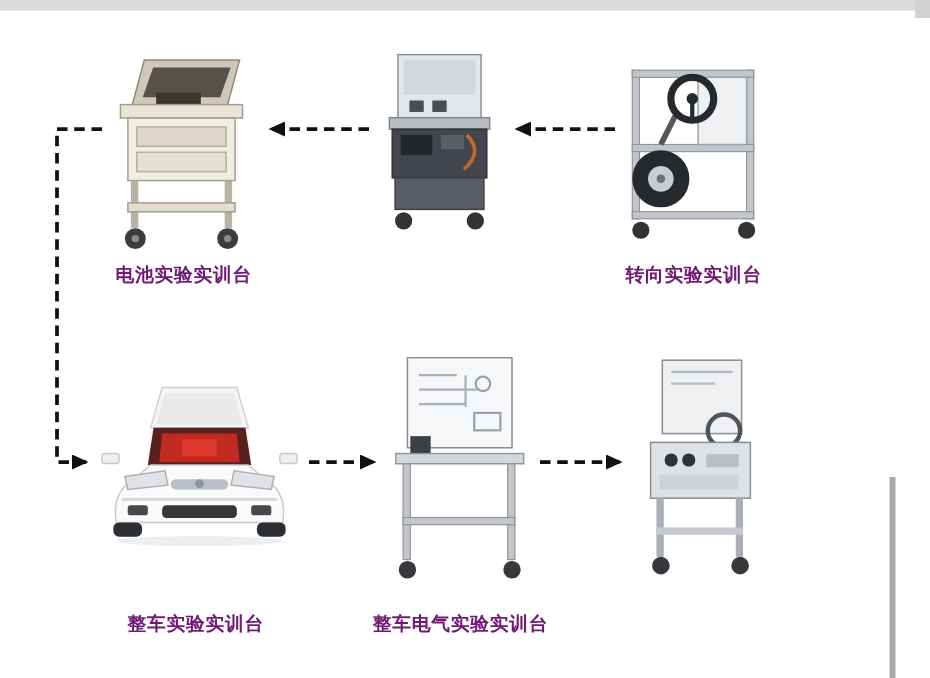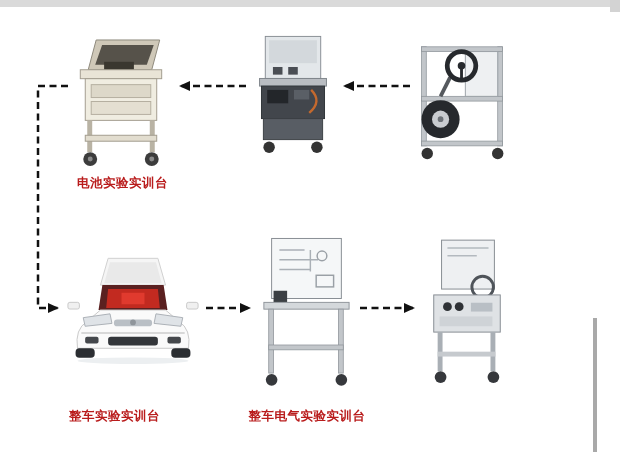--- a/index.html
+++ b/index.html
@@ -24,21 +24,21 @@
     background: #a9a9a9;
   }
   .node { position: absolute; }
   .node svg { display: block; }
   .node-label {
     position: absolute;
     text-align: center;
     font-size: 12.5px;
     font-weight: bold;
     letter-spacing: 0.5px;
-    color: #b91c1c;
+    color: #701a75;
     white-space: nowrap;
   }
   #connectors {
     position: absolute; left: 0; top: 0;
     pointer-events: none;
   }
 </style>
 </head>
 <body>
 
@@ -110,20 +110,21 @@
       <circle cx="52" cy="26" r="15" fill="none" stroke="#26292d" stroke-width="5"></circle>
       <circle cx="52" cy="26" r="4" fill="#26292d"></circle>
       <line x1="52" y1="26" x2="52" y2="40" stroke="#26292d" stroke-width="3"></line>
       <circle cx="30" cy="82" r="20" fill="#26292d"></circle>
       <circle cx="30" cy="82" r="9" fill="#c9ccd0"></circle>
       <circle cx="30" cy="82" r="3" fill="#6d7278"></circle>
       <circle cx="16" cy="118" r="6" fill="#333333"></circle>
       <circle cx="90" cy="118" r="6" fill="#333333"></circle>
     </svg>
   </div>
+  <div class="node-label" style="left:400px; top:175px; width:125px;">转向实验实训台</div>
 
   <div class="node" style="left:66px; top:252px;">
     <svg width="134" height="116" viewBox="0 0 140 120">
       <polygon points="36,34 104,34 96,6 44,6" fill="#f5f5f5" stroke="#cfcfcf"></polygon>
       <polygon points="40,32 100,32 94,10 46,10" fill="#e9e9e9"></polygon>
       <polygon points="34,60 106,60 102,34 38,34" fill="#5a2020"></polygon>
       <polygon points="42,58 98,58 96,38 44,38" fill="#c22a20"></polygon>
       <rect x="58" y="42" width="24" height="12" fill="#e03a2e"></rect>
       <path d="M12,100 q-3,-20 10,-28 l14,-12 h68 l14,12 q13,8 10,28 z" fill="#fafafa" stroke="#c8c8c8"></path>
       <polygon points="18,68 46,64 48,74 20,77" fill="#dfe3e7" stroke="#a9afb5"></polygon>
@@ -134,21 +135,21 @@
       <rect x="44" y="88" width="52" height="9" rx="3" fill="#33363a"></rect>
       <rect x="20" y="88" width="14" height="7" rx="2" fill="#45484c"></rect>
       <rect x="106" y="88" width="14" height="7" rx="2" fill="#45484c"></rect>
       <rect x="2" y="52" width="12" height="7" rx="2" fill="#f0f0f0" stroke="#c8c8c8"></rect>
       <rect x="126" y="52" width="12" height="7" rx="2" fill="#f0f0f0" stroke="#c8c8c8"></rect>
       <rect x="10" y="100" width="20" height="10" rx="4" fill="#2b2e32"></rect>
       <rect x="110" y="100" width="20" height="10" rx="4" fill="#2b2e32"></rect>
       <ellipse cx="70" cy="113" rx="58" ry="3.5" fill="#eceff1"></ellipse>
     </svg>
   </div>
-  <div class="node-label" style="left:52px; top:408px; width:125px;">整车实验实训台</div>
+  <div class="node-label" style="left:68px; top:408px; width:125px;">整车实验实训台</div>
 
   <div class="node" style="left:260px; top:236px;">
     <svg width="92" height="156" viewBox="0 0 95 160">
       <rect x="12" y="2" width="72" height="62" fill="#f5f7f8" stroke="#868c92"></rect>
       <path d="M20,14 h26 M20,24 h40 M20,34 h32 M52,14 v22" stroke="#aab0b6" stroke-width="1.5" fill="none"></path>
       <circle cx="64" cy="20" r="5" fill="none" stroke="#9aa0a6" stroke-width="1.5"></circle>
       <rect x="58" y="40" width="18" height="12" fill="none" stroke="#9aa0a6" stroke-width="1.5"></rect>
       <rect x="14" y="56" width="14" height="12" fill="#3c4044"></rect>
       <rect x="4" y="68" width="88" height="7" fill="#d4d8db" stroke="#8f959b"></rect>
       <rect x="9" y="75" width="5" height="66" fill="#c2c6ca" stroke="#8f959b" stroke-width="0.8"></rect>

